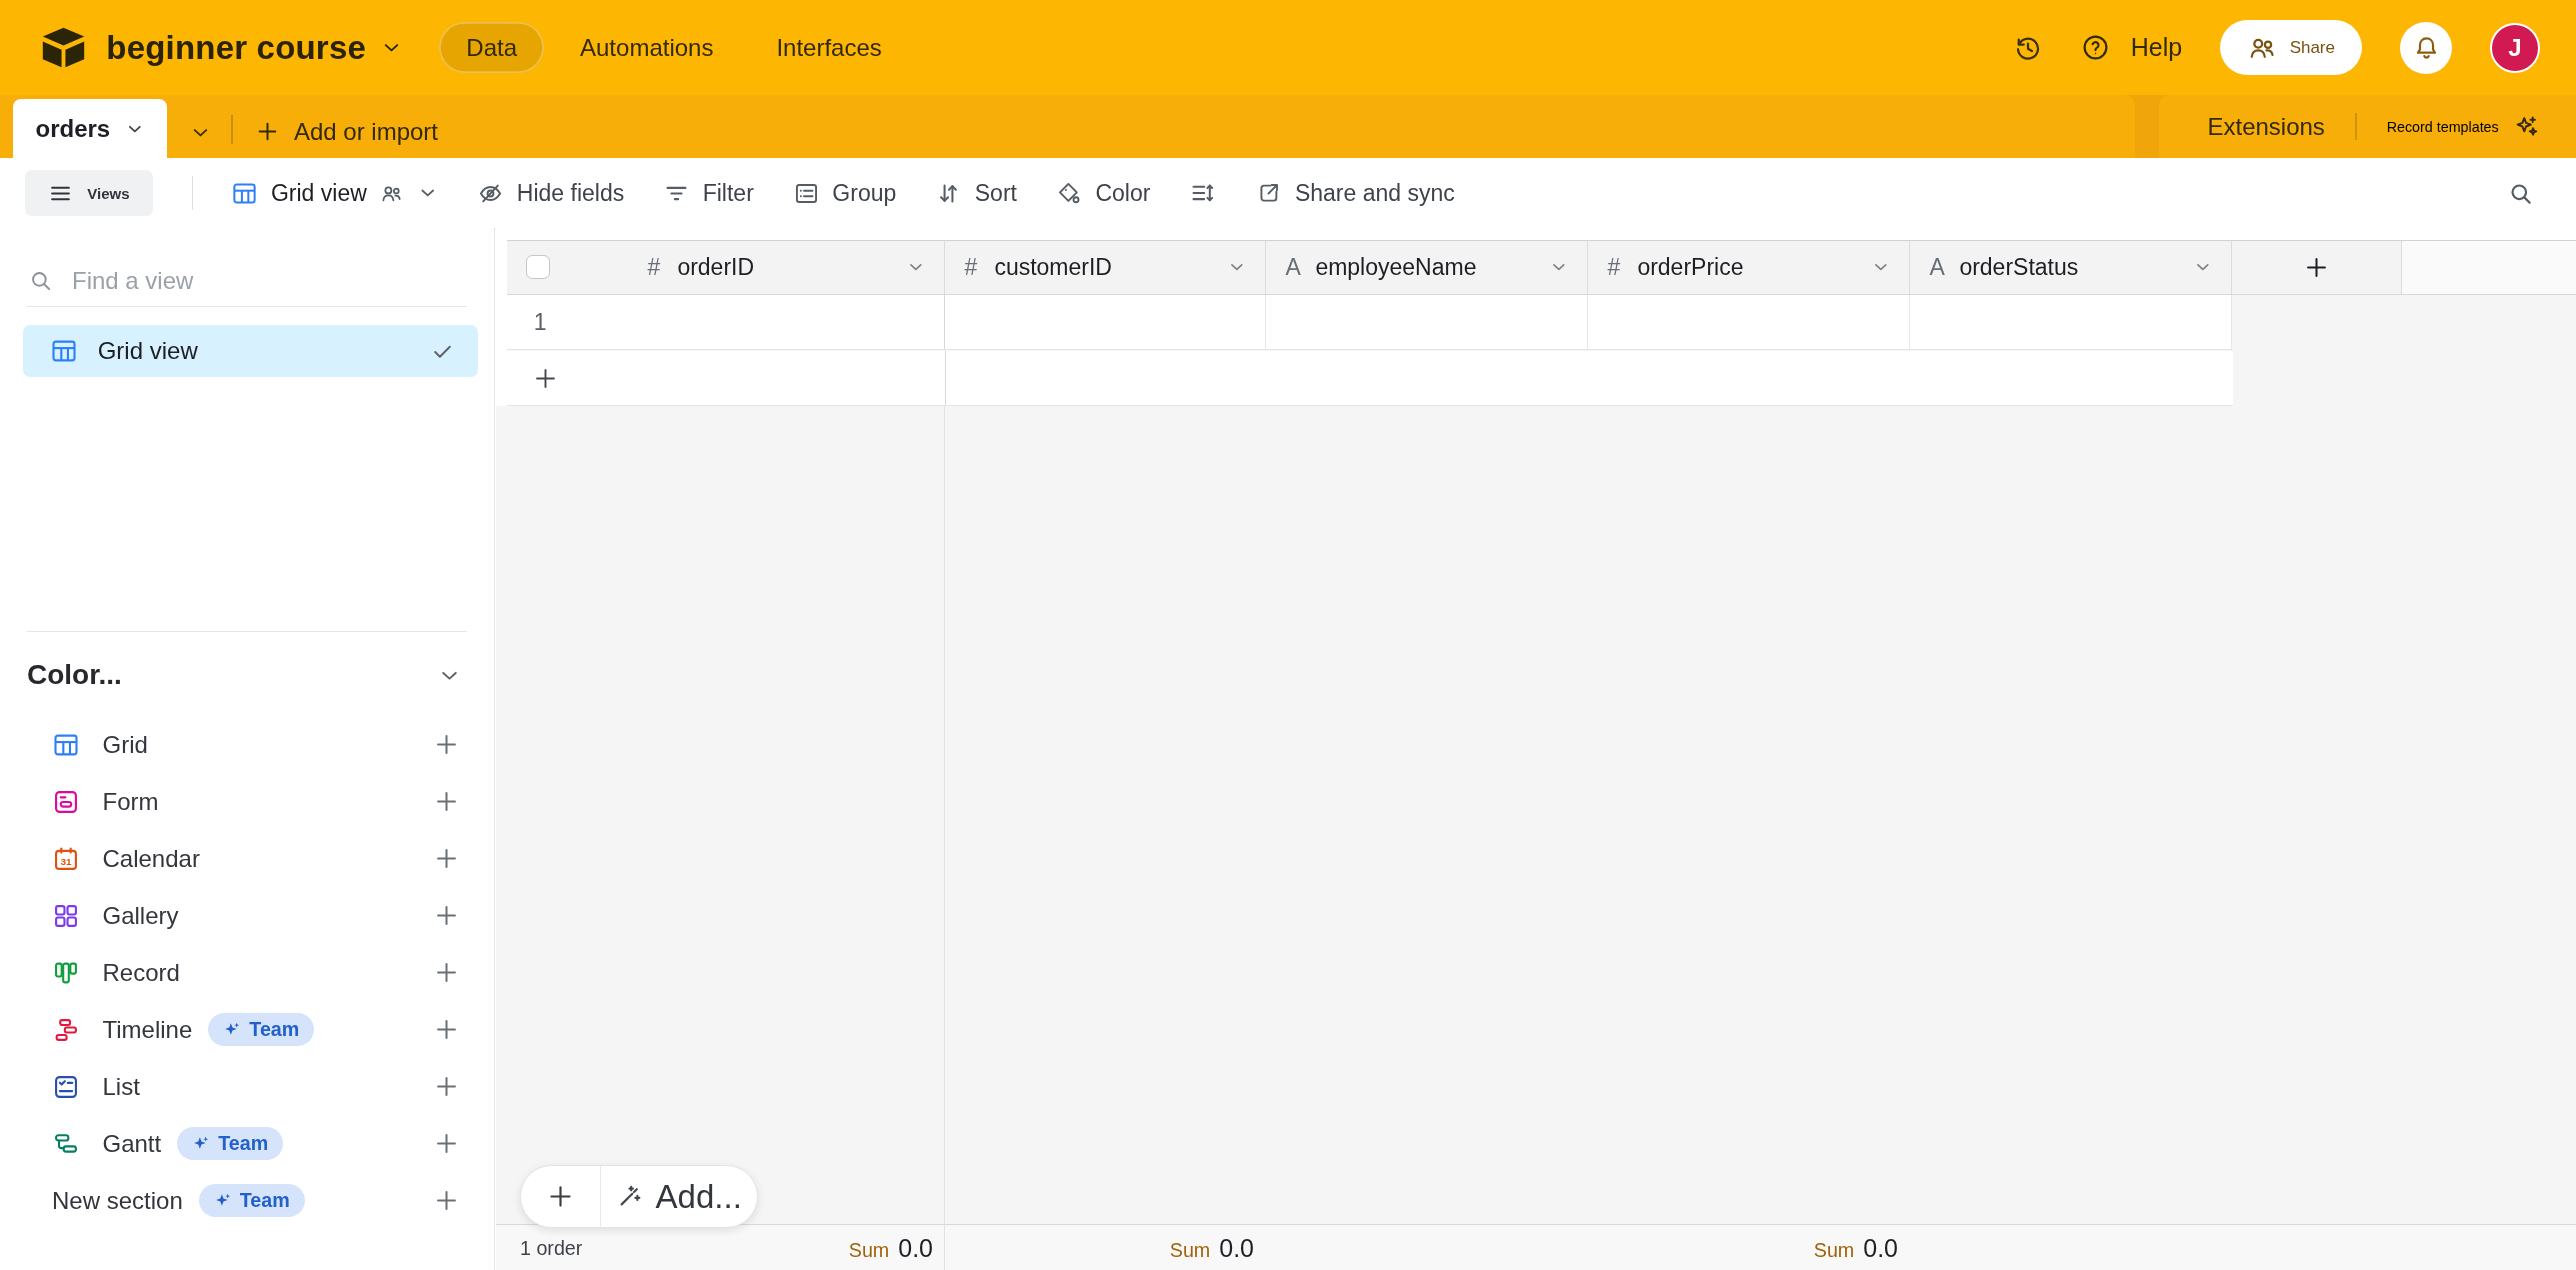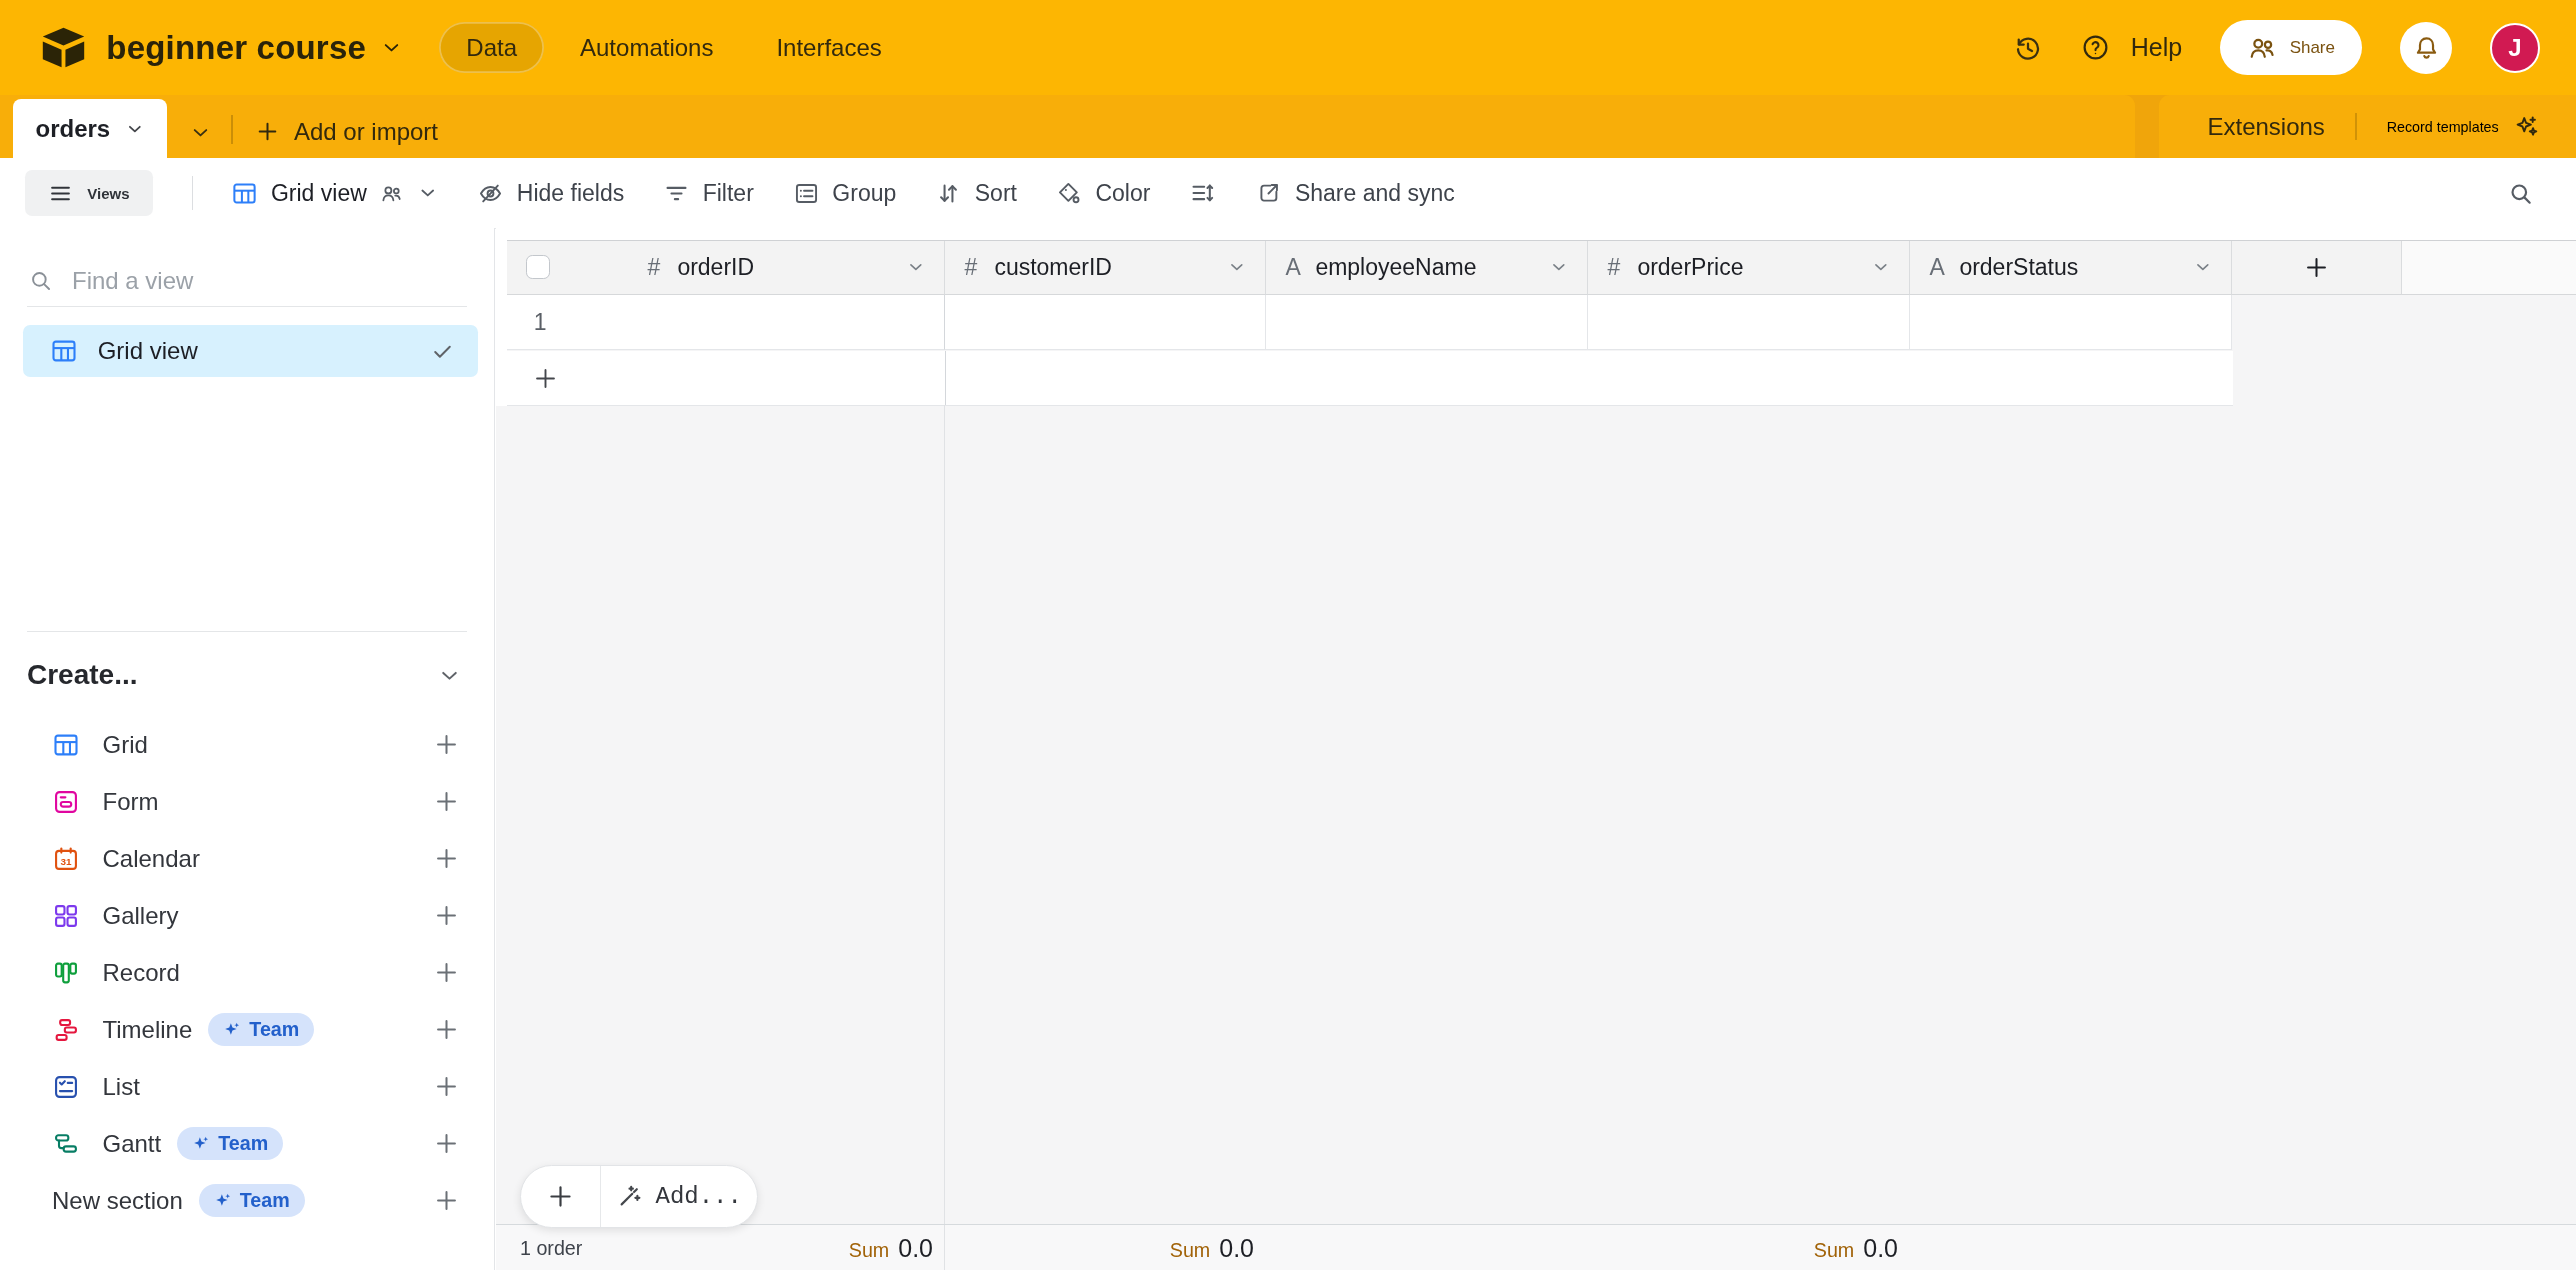--- a/index.html
+++ b/index.html
@@ -125,21 +125,21 @@
   .sum-block .s-value { font-size:25px; color:#1D1F25; }
   .sum-1 { right:1643px; } .sum-2 { right:1322px; } .sum-3 { right:678px; }
 
   
   .add-pill { position:absolute; left:24px; top:937px; width:238px; height:63px; background:#fff;
               border:0.9px solid #E2E4E7; border-radius:32px; box-shadow:0 2.7px 9px rgba(0,0,0,.10);
               display:flex; align-items:stretch; overflow:hidden; z-index:5; }
   .add-pill .seg-plus { width:79px; display:flex; align-items:center; justify-content:center; color:#3A3D42; cursor:pointer; }
   .add-pill .seg-div { width:0.9px; background:#E6E8EA; }
   .add-pill .seg-add { flex:1; display:flex; align-items:center; justify-content:center; gap:12.5px;
-                       font-size:24px; color:#33363C; cursor:pointer;font-family:Liberation Mono, monospace; }
+                       font-size:33px; color:#33363C; cursor:pointer; }
   .add-pill .wand { color:#44474C; display:flex; }
 
   svg { display:block; }
 </style>
 </head>
 <body>
 
 <div class="app">
 
   <div class="topbar">
@@ -375,21 +375,21 @@
       <span class="v-label">Grid view</span>
       <span class="v-check">
         <svg width="25" height="25" viewBox="0 0 24 24" fill="none" stroke="currentColor" stroke-width="1.9" stroke-linecap="round" stroke-linejoin="round">
             <polyline points="5,12.5 9.5,17 19,7.5"></polyline>
           </svg>
       </span>
     </div>
 
     <div class="create-divider"></div>
     <div class="create-head">
-      <span class="c-label">Create...</span>
+      <span class="c-label">Color...</span>
       <span class="c-caret">
         <svg width="25" height="25" viewBox="0 0 24 24" fill="none" stroke="currentColor" stroke-width="1.9" stroke-linecap="round" stroke-linejoin="round">
             <polyline points="6,9.5 12,15 18,9.5"></polyline>
           </svg>
       </span>
     </div>
 
     <div class="create-list">
 
       <div class="create-item">

